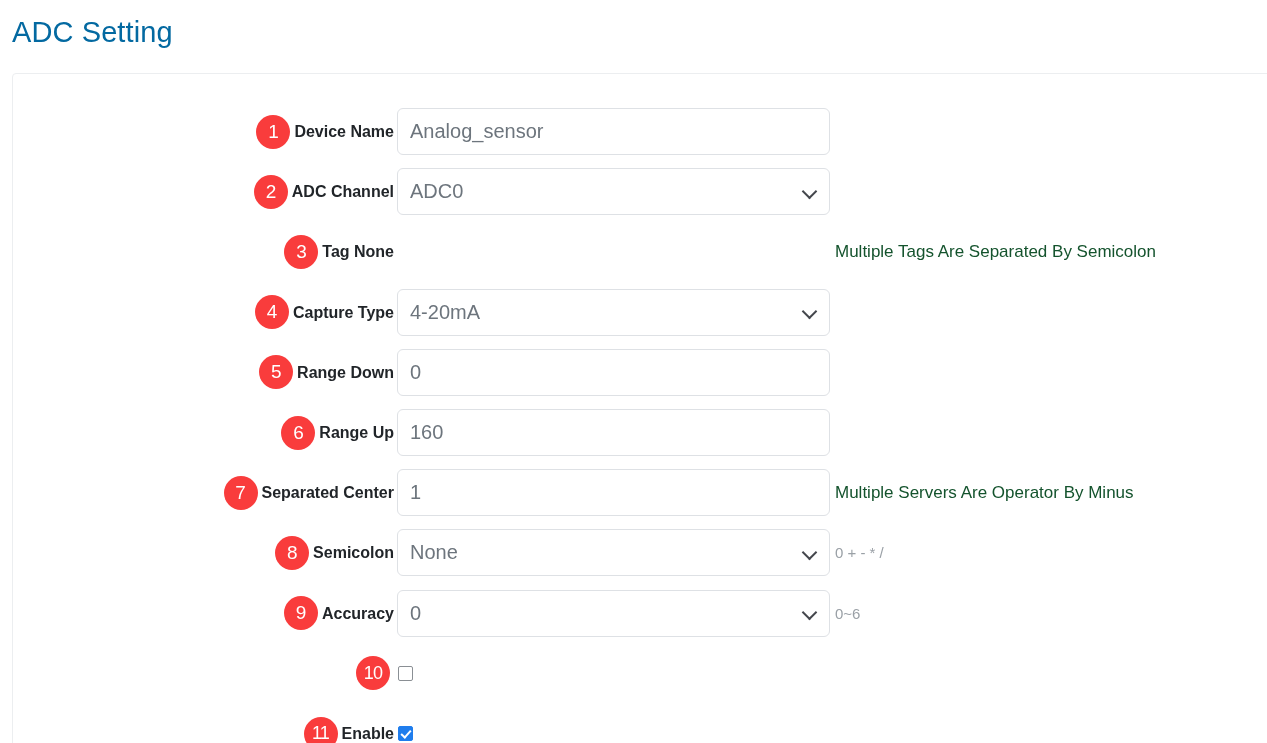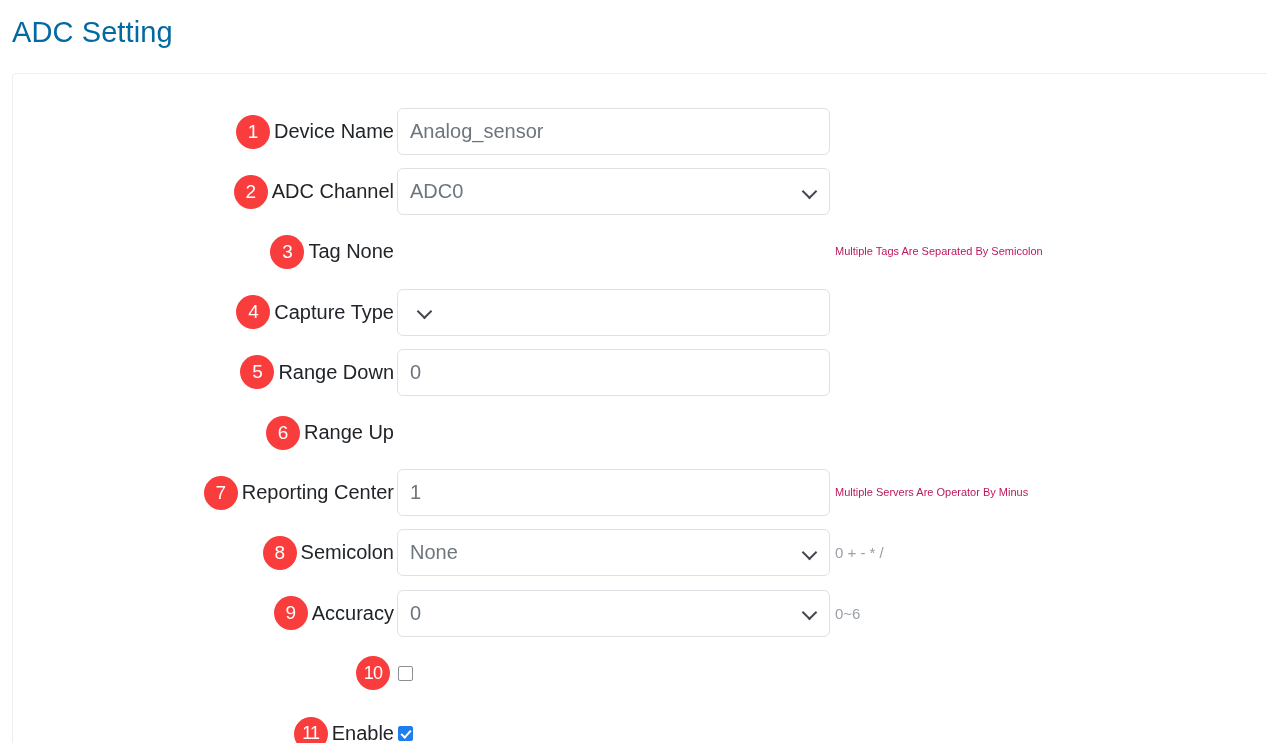--- a/index.html
+++ b/index.html
@@ -58,24 +58,24 @@
     position: absolute;
     right: 874px;      
     top: 0;
     height: 47px;
     display: flex;
     align-items: center;
     justify-content: flex-end;
     white-space: nowrap;
   }
   .label-text {
-    font-size: 20px;
+    font-size: 16px;
     line-height: 47px;
     color: #212529;
-    font-weight: 400;
+    font-weight: 700;
   }
 
   .badge {
     width: 34px;
     height: 34px;
     border-radius: 50%;
     background: #f93c3c;
     color: #ffffff;
     font-size: 19px;
     font-weight: 500;
@@ -130,22 +130,22 @@
     border-bottom: 2px solid #44474d;
     transform: rotate(45deg);
   }
 
   .hint {
     position: absolute;
     left: 822px;       
     top: 0;
     height: 47px;
     line-height: 47px;
-    font-size: 11px;
-    color: #be185d;
+    font-size: 17px;
+    color: #14532d;
     white-space: nowrap;
   }
   .hint.small {
     font-size: 15px;
     color: #9aa0a6;
   }
 
   
   .cbox-wrap {
     position: absolute;
@@ -213,42 +213,46 @@
           <span class="label-text">Tag None</span>
         </div>
         <div class="hint">Multiple Tags Are Separated By Semicolon</div>
       </div>
       <div class="row" style="top: 214.6px;">
         <div class="label-cell">
           <span class="badge">4</span>
           <span class="label-text">Capture Type</span>
         </div>
         <div class="field">
+          <span class="value">4-20mA</span>
           <span class="chev"></span>
         </div>
       </div>
       <div class="row" style="top: 274.8px;">
         <div class="label-cell">
           <span class="badge">5</span>
           <span class="label-text">Range Down</span>
         </div>
         <div class="field">
           <span class="value">0</span>
         </div>
       </div>
       <div class="row" style="top: 335px;">
         <div class="label-cell">
           <span class="badge">6</span>
           <span class="label-text">Range Up</span>
         </div>
+        <div class="field">
+          <span class="value">160</span>
+        </div>
       </div>
       <div class="row" style="top: 395.2px;">
         <div class="label-cell">
           <span class="badge">7</span>
-          <span class="label-text">Reporting Center</span>
+          <span class="label-text">Separated Center</span>
         </div>
         <div class="field">
           <span class="value">1</span>
         </div>
         <div class="hint">Multiple Servers Are Operator By Minus</div>
       </div>
       <div class="row" style="top: 455.4px;">
         <div class="label-cell">
           <span class="badge">8</span>
           <span class="label-text">Semicolon</span>

